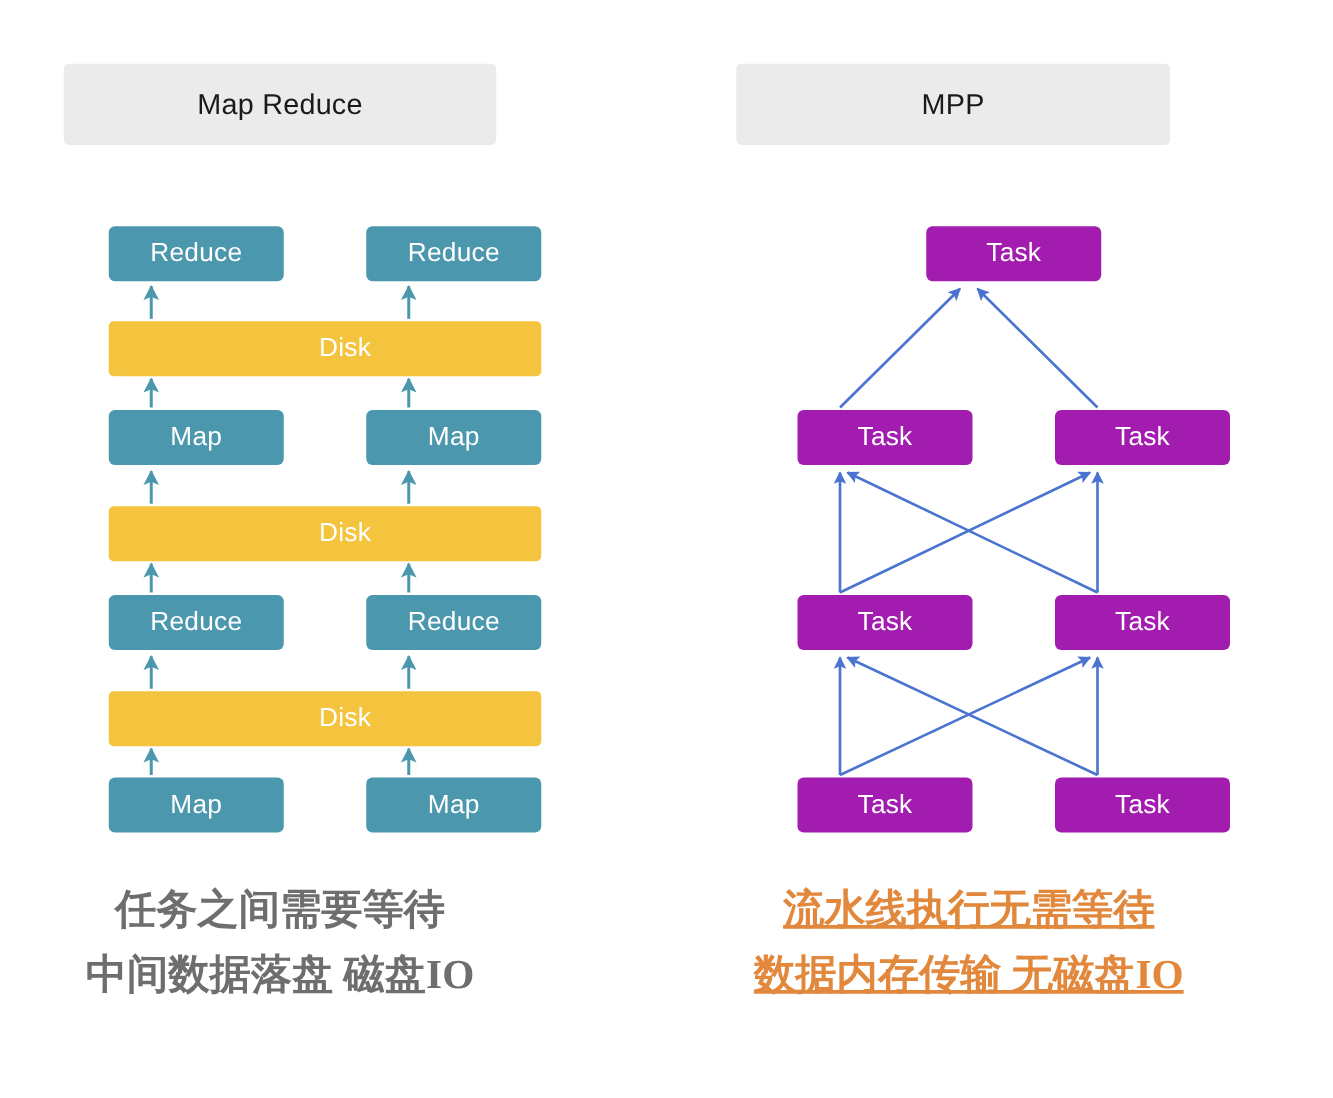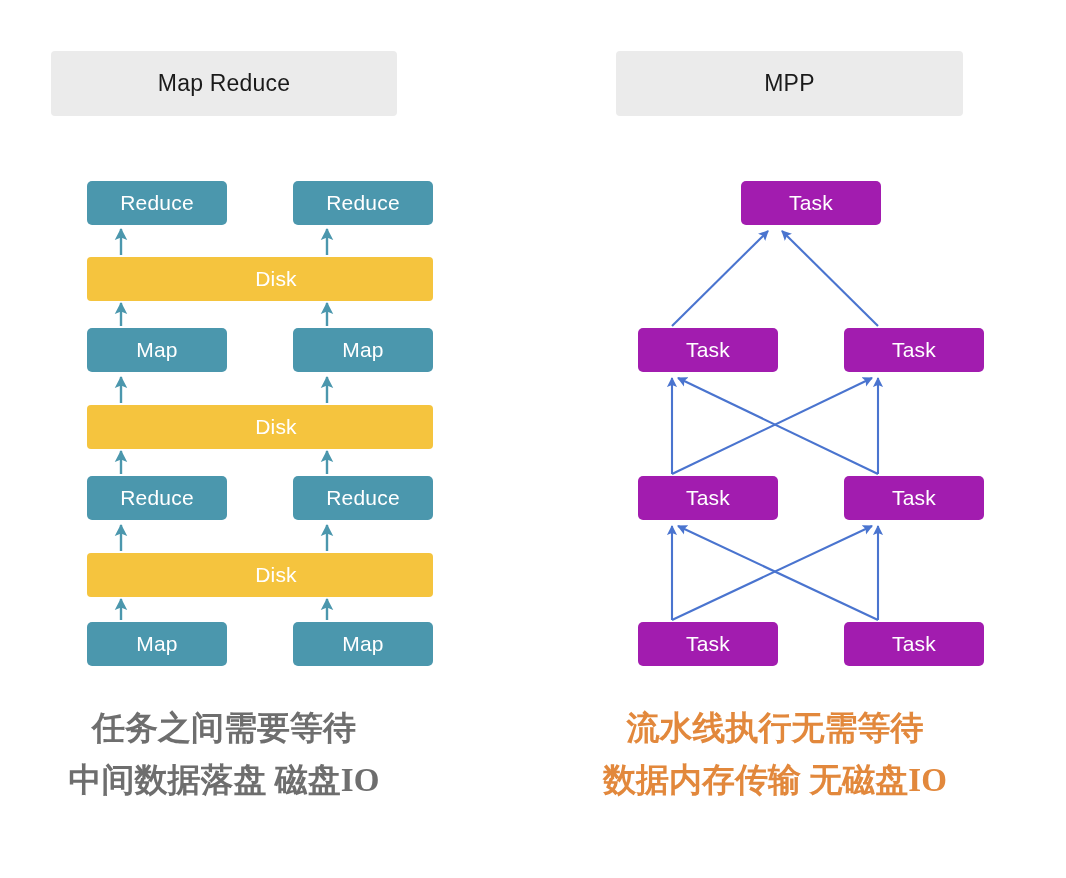--- a/index.html
+++ b/index.html
@@ -30,21 +30,21 @@
     border-radius: 4px;
     display: flex;
     align-items: center;
     justify-content: center;
     color: #1a1a1a;
     font-size: 23px;
     font-weight: 400;
     letter-spacing: 0.2px;
   }
   #header-mapreduce { left: 51px;  top: 51px; width: 346px; }
-  #header-mpp       { left: 616px; top: 51px; width: 347px; align-items: center; }
+  #header-mpp       { left: 589px; top: 51px; width: 347px; align-items: center; }
 
   
   .node {
     position: absolute;
     height: 44px;
     border-radius: 5px;
     display: flex;
     align-items: center;
     justify-content: center;
     color: #ffffff;
@@ -75,21 +75,21 @@
     text-align: center;
     font-family: "Liberation Serif", "DejaVu Serif", serif;
     font-size: 33px;
     font-weight: 700;
     line-height: 52px;
     white-space: nowrap;
   }
   .caption.gray   { color: #6e6e6e; }
   .caption.orange { color: #e2883c; }
   #caption-left  { left: 24px;  top: 702px; }
-  #caption-right { left: 575px; top: 702px; }
+  #caption-right { left: 575px; top: 702px; text-decoration: underline; }
 </style>
 </head>
 <body>
 
 <div id="canvas">
 
   <div class="col-header" id="header-mapreduce">
     <span>Map Reduce</span>
   </div>
 

